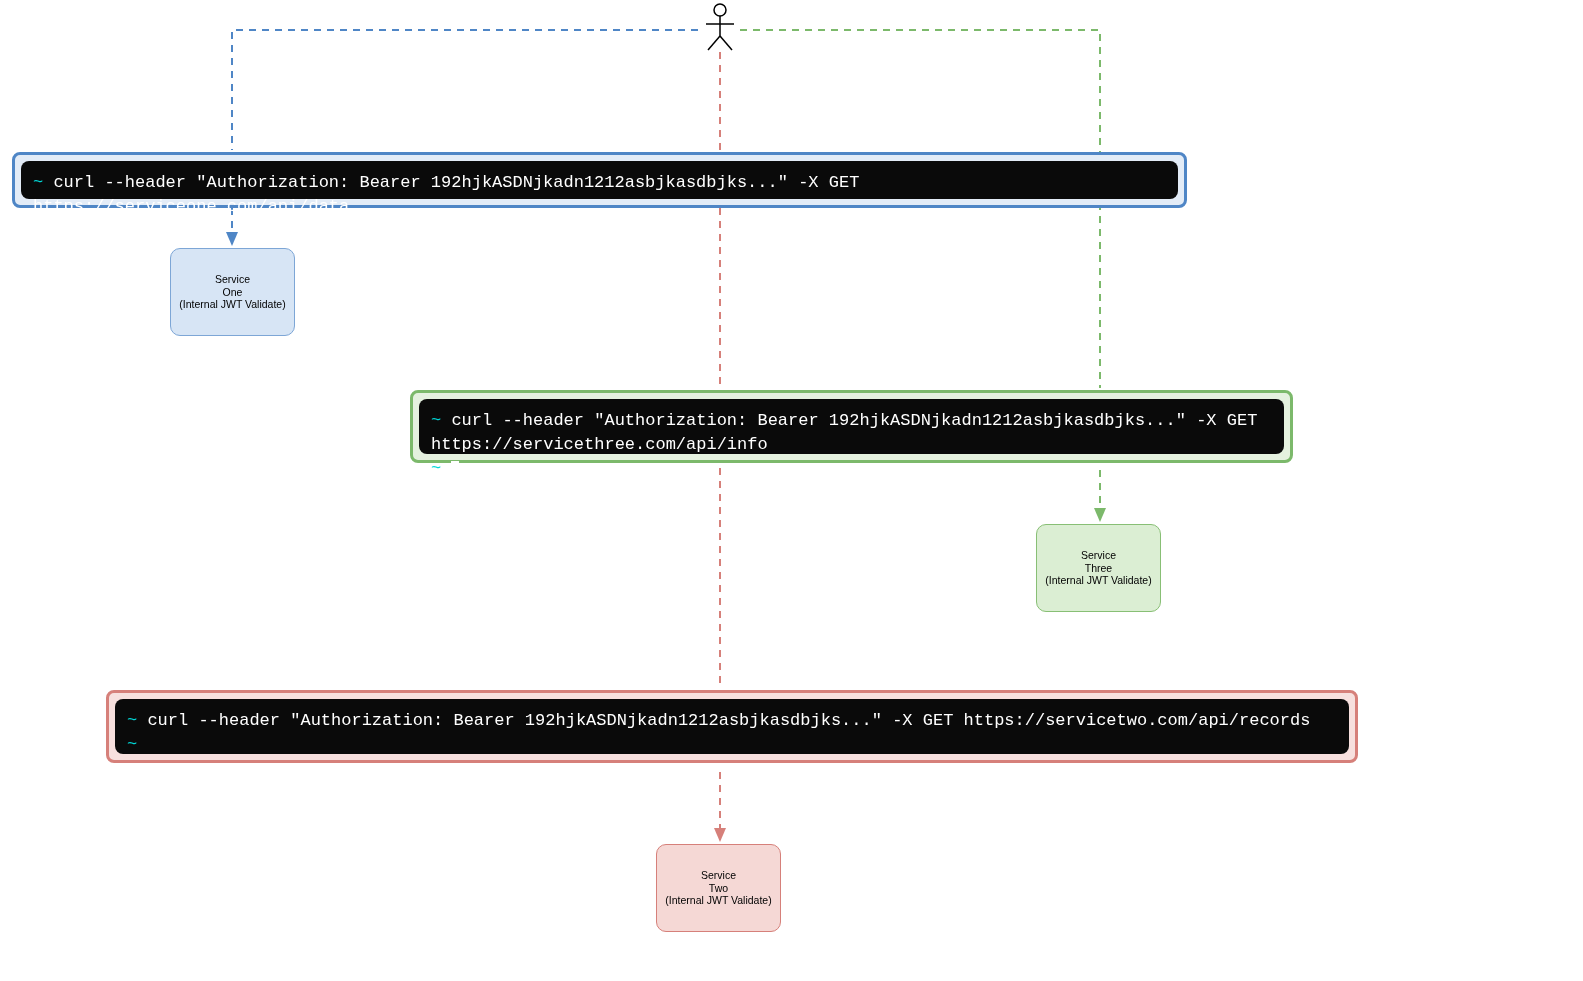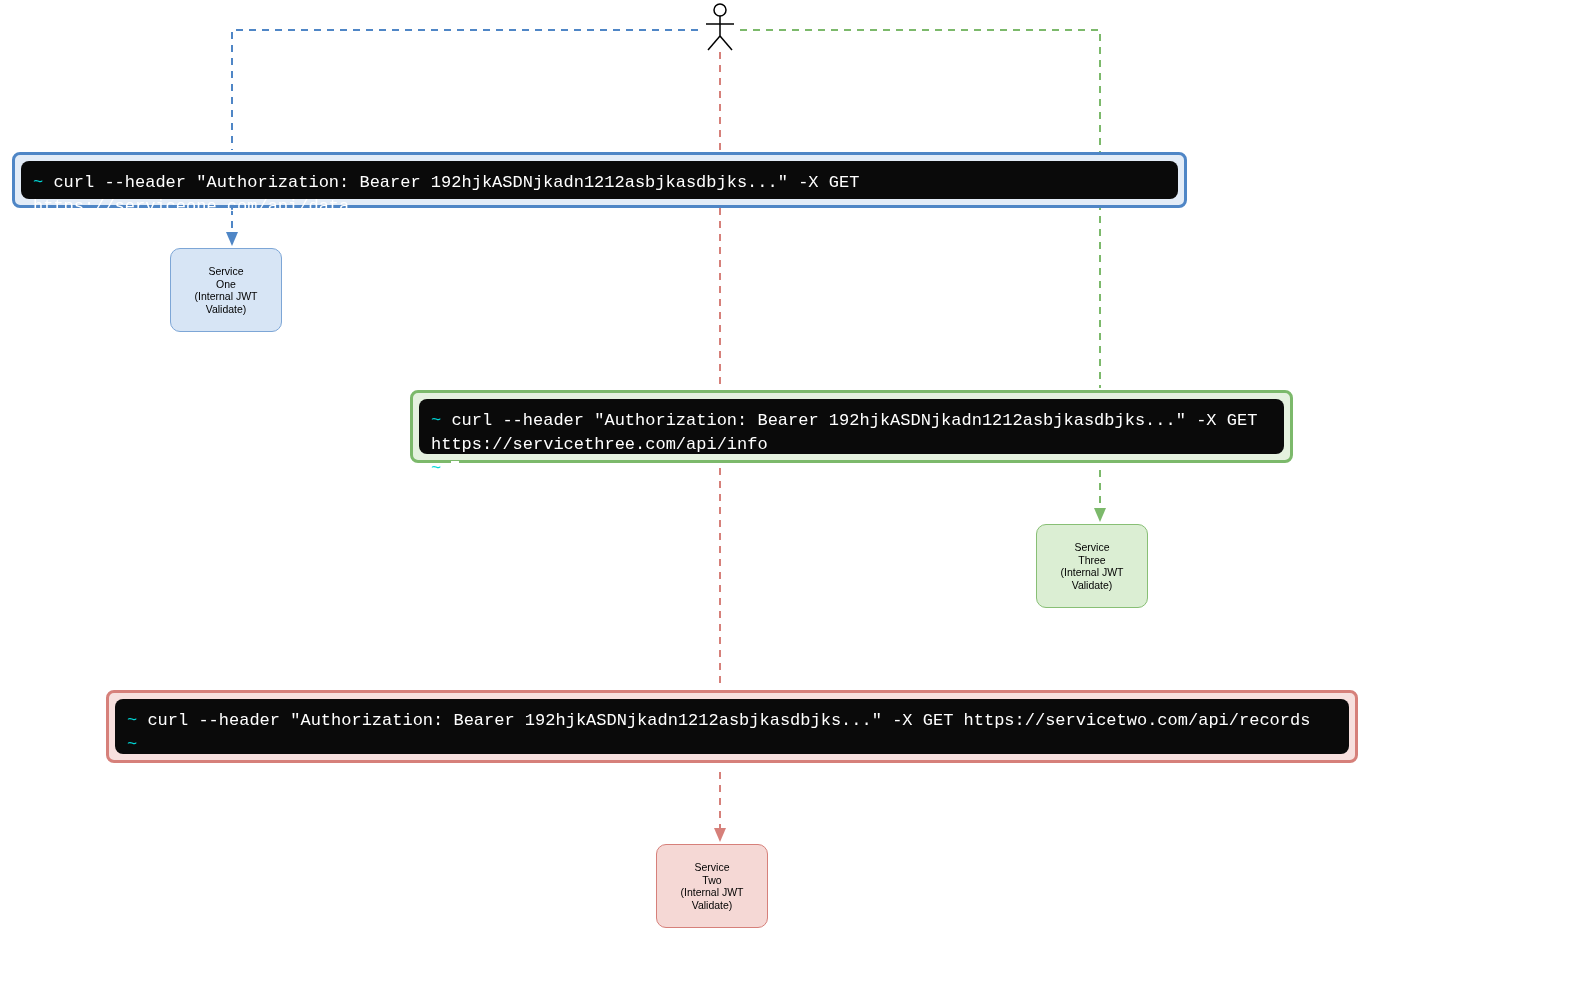--- a/index.html
+++ b/index.html
@@ -72,23 +72,23 @@
       border: 3px solid #d6807a;
       background: #f7e0de;
     }
     .t3 {
       position: static;
       width: 100%;
       height: 55px;
     }
     .service-box {
       position: absolute;
-      width: 112px;
+      width: 125px;
       border-radius: 10px;
-      padding: 16px 8px;
+      padding: 24px 8px;
       font-size: 10.5px;
       text-align: center;
       line-height: 1.2;
     }
     .s1 {
       left: 170px;
       top: 248px;
       background: #d7e5f5;
       border: 1px solid #7da6d6;
     }

